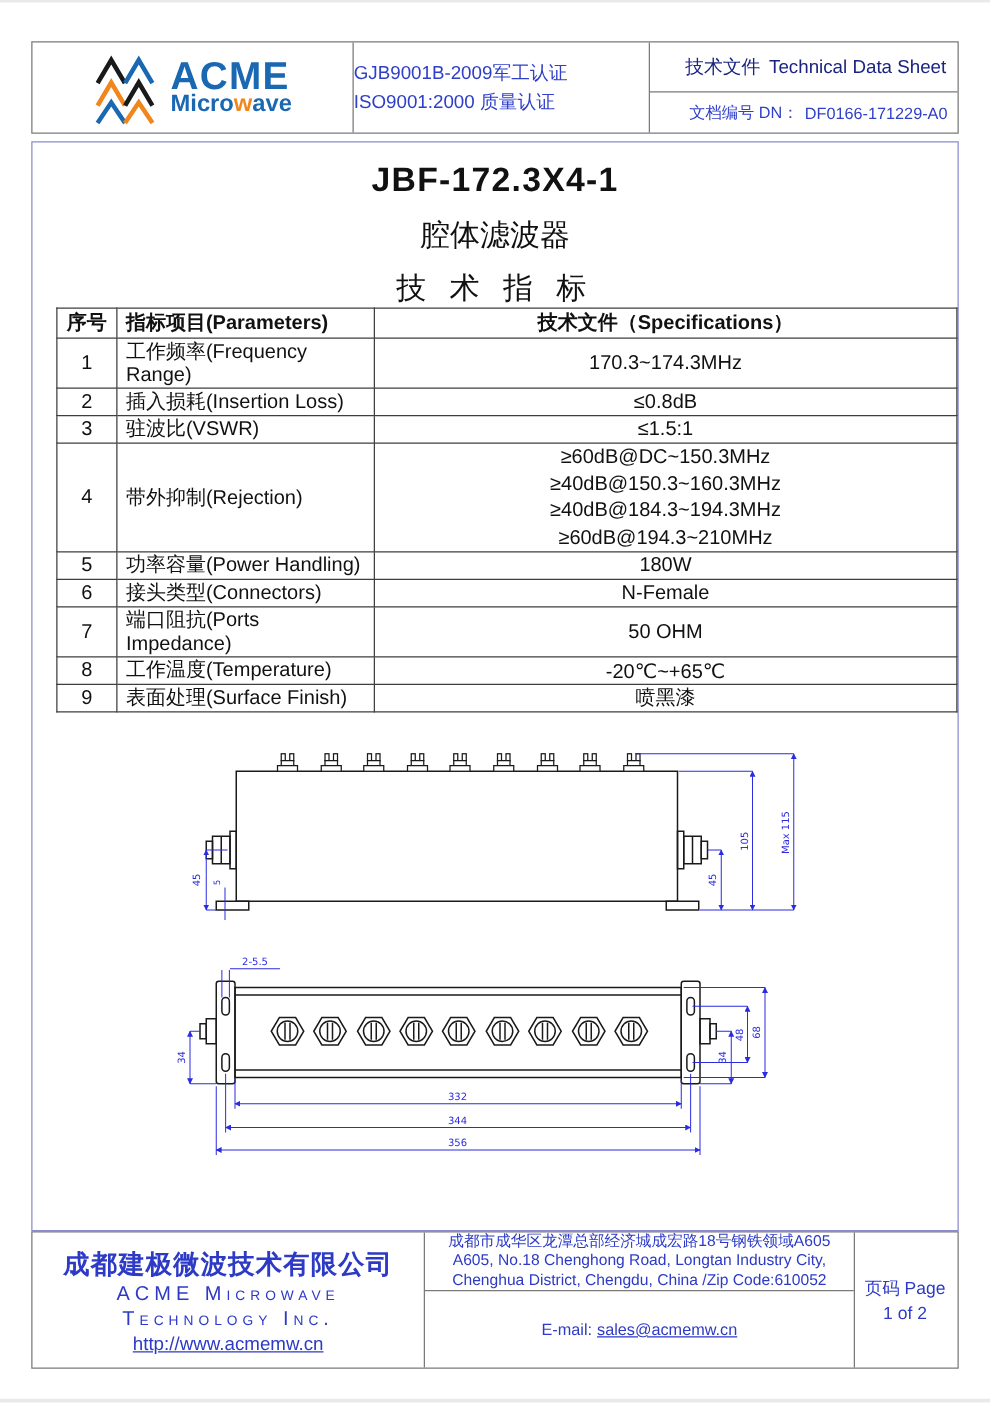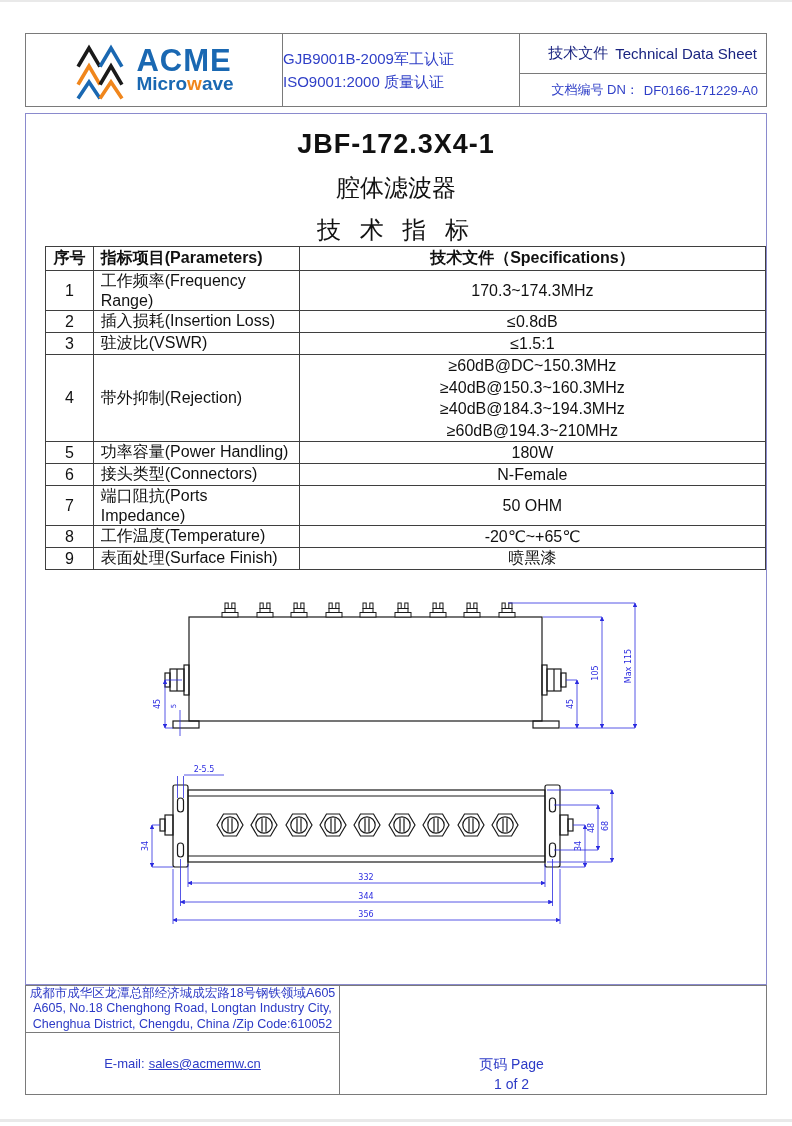--- a/index.html
+++ b/index.html
@@ -47,21 +47,21 @@
   #fcompany .cn{font-size:21px;font-weight:bold;letter-spacing:1px;}
   #fcompany .en{font-variant:small-caps;letter-spacing:4px;font-size:16px;}
   #fcompany .site{font-size:15px;text-decoration:underline;}
   #fmid{display:flex;flex-direction:column;}
   #fmid .addr{height:46px;border-bottom:1px solid #7a7a7a;display:flex;flex-direction:column;
               justify-content:center;align-items:center;font-size:12.5px;line-height:15.5px;}
   #fmid .contact{flex:1;display:flex;flex-direction:column;justify-content:center;align-items:center;
                  font-size:13px;line-height:19px;}
   #fmid .contact .telfax span{margin:0 7px;}
   #fmid .contact .mail u{margin-left:4px;}
-  #fpage{display:flex;flex-direction:column;align-items:center;justify-content:flex-end;font-size:14px;line-height:20px;}
+  #fpage{display:flex;flex-direction:column;align-items:center;justify-content:center;font-size:14px;line-height:20px;}
 </style>
 </head>
 <body>
 
 <div id="page">
   <div class="edge" style="top:0;height:2px;"></div>
   <div class="edge" style="top:1119px;height:3px;"></div>
 
   <div id="hdr">
     <div class="hcell">
@@ -289,20 +289,26 @@
       <text x="441" y="88" text-anchor="middle" transform="rotate(-90 441 88)">34</text>
       <text x="454" y="70" text-anchor="middle" transform="rotate(-90 454 70)">48</text>
       <text x="468" y="68" text-anchor="middle" transform="rotate(-90 468 68)">68</text>
       <text x="226" y="122" text-anchor="middle">332</text>
       <text x="226" y="141" text-anchor="middle">344</text>
       <text x="226" y="159" text-anchor="middle">356</text>
     </g>
   </svg>
 
   <div id="ftr">
+    <div class="fcell" id="fcompany">
+      <div class="cn">成都建极微波技术有限公司</div>
+      <div class="en">ACME Microwave</div>
+      <div class="en">Technology Inc.</div>
+      <div class="site">http://www.acmemw.cn</div>
+    </div>
     <div class="fcell" id="fmid">
       <div class="addr">
         <div>成都市成华区龙潭总部经济城成宏路18号钢铁领域A605</div>
         <div>A605, No.18 Chenghong Road, Longtan Industry City,</div>
         <div>Chenghua District, Chengdu, China /Zip Code:610052</div>
       </div>
       <div class="contact">
         <div class="mail"><span>E-mail:</span><u>sales@acmemw.cn</u></div>
       </div>
     </div>

